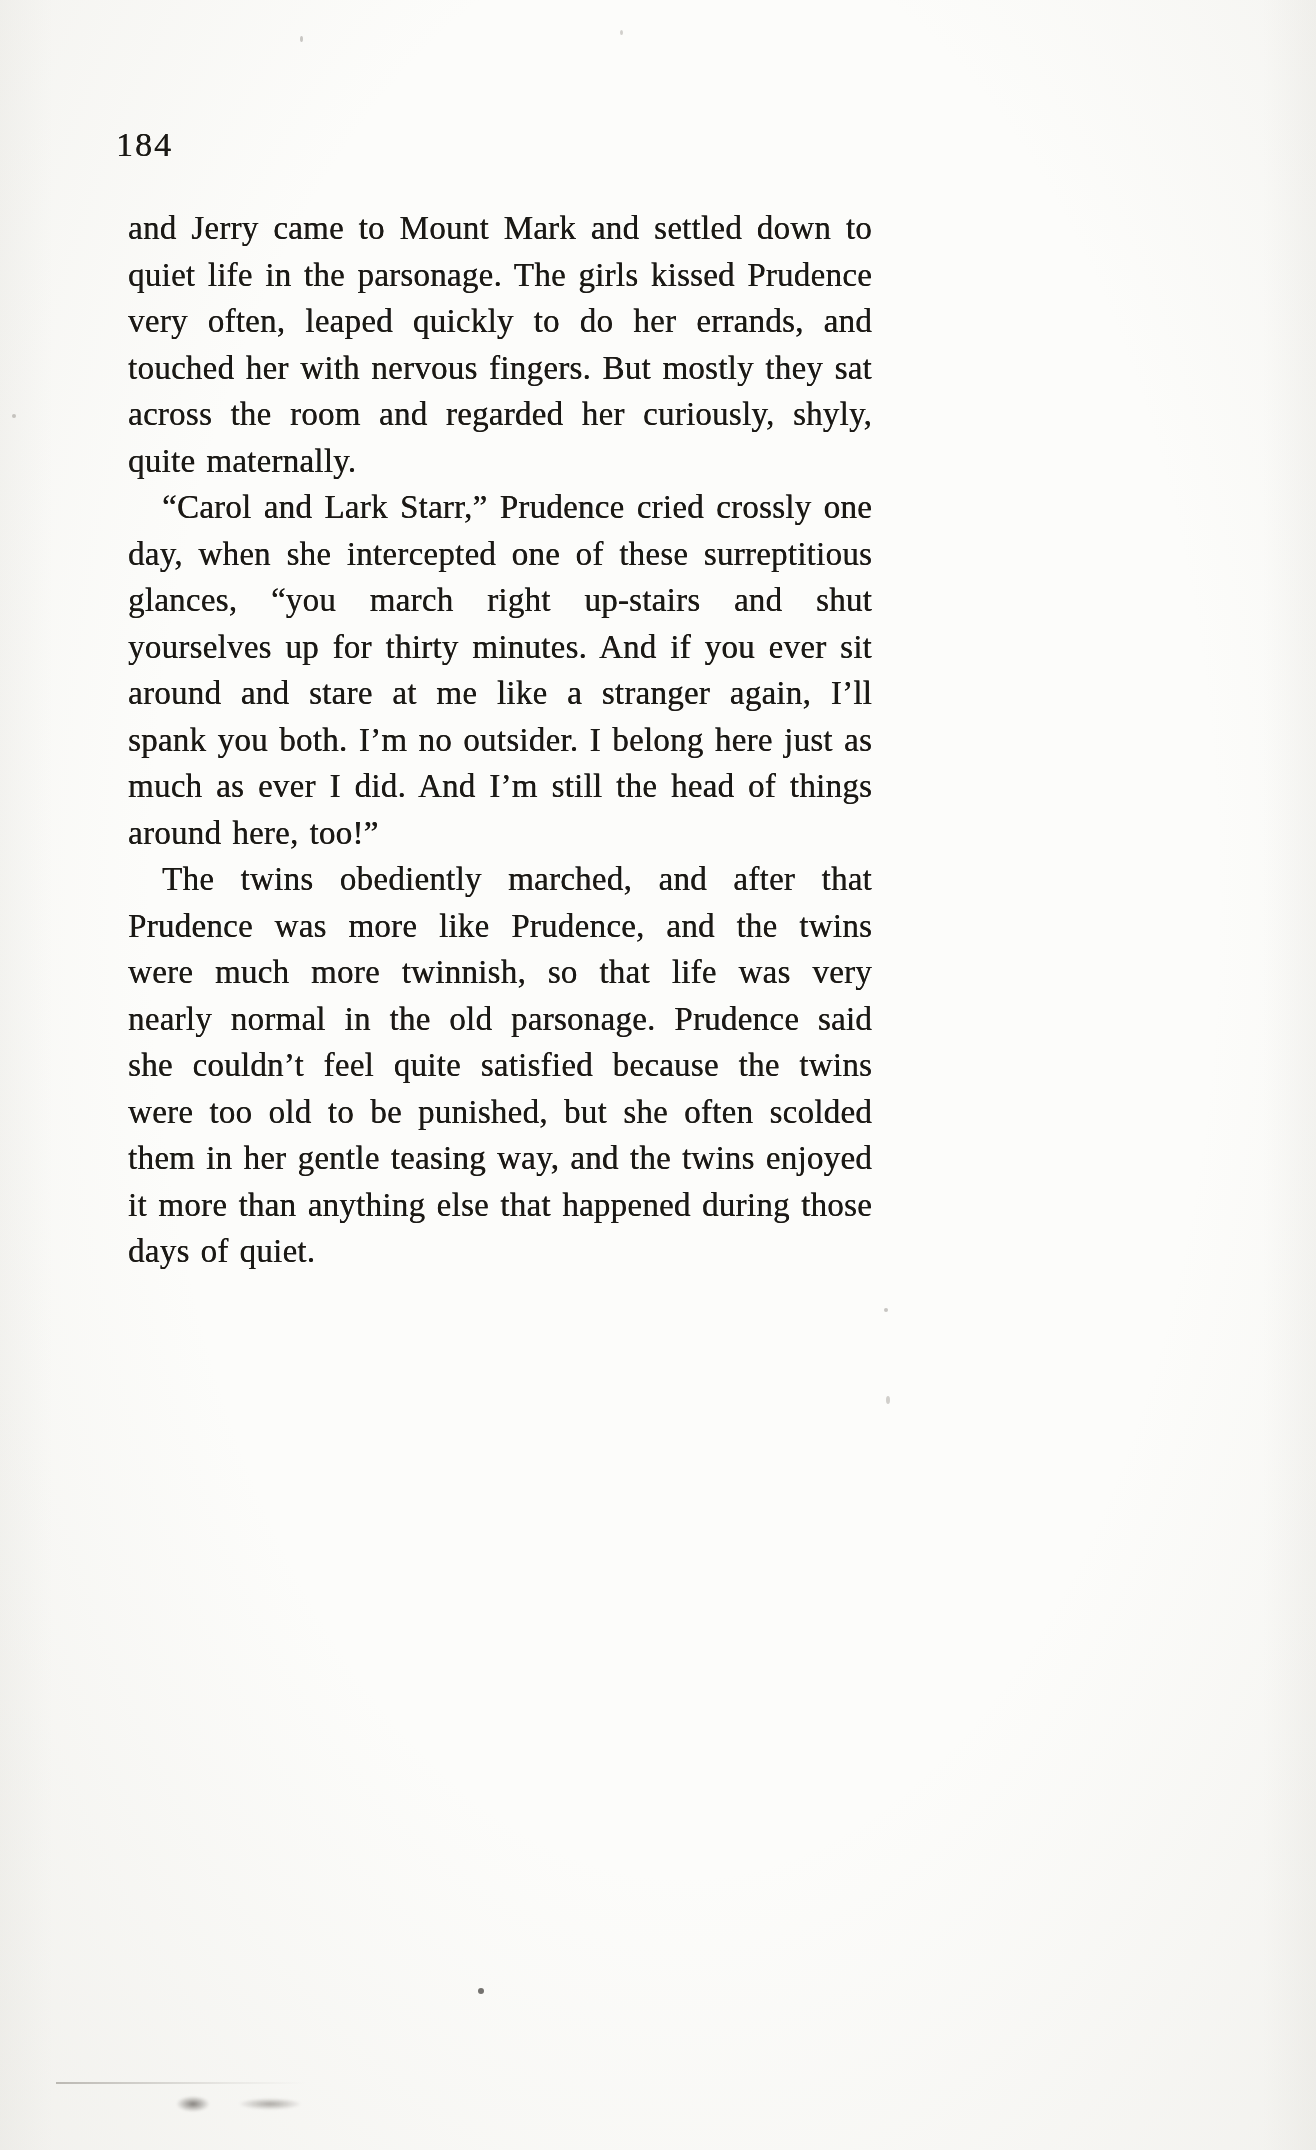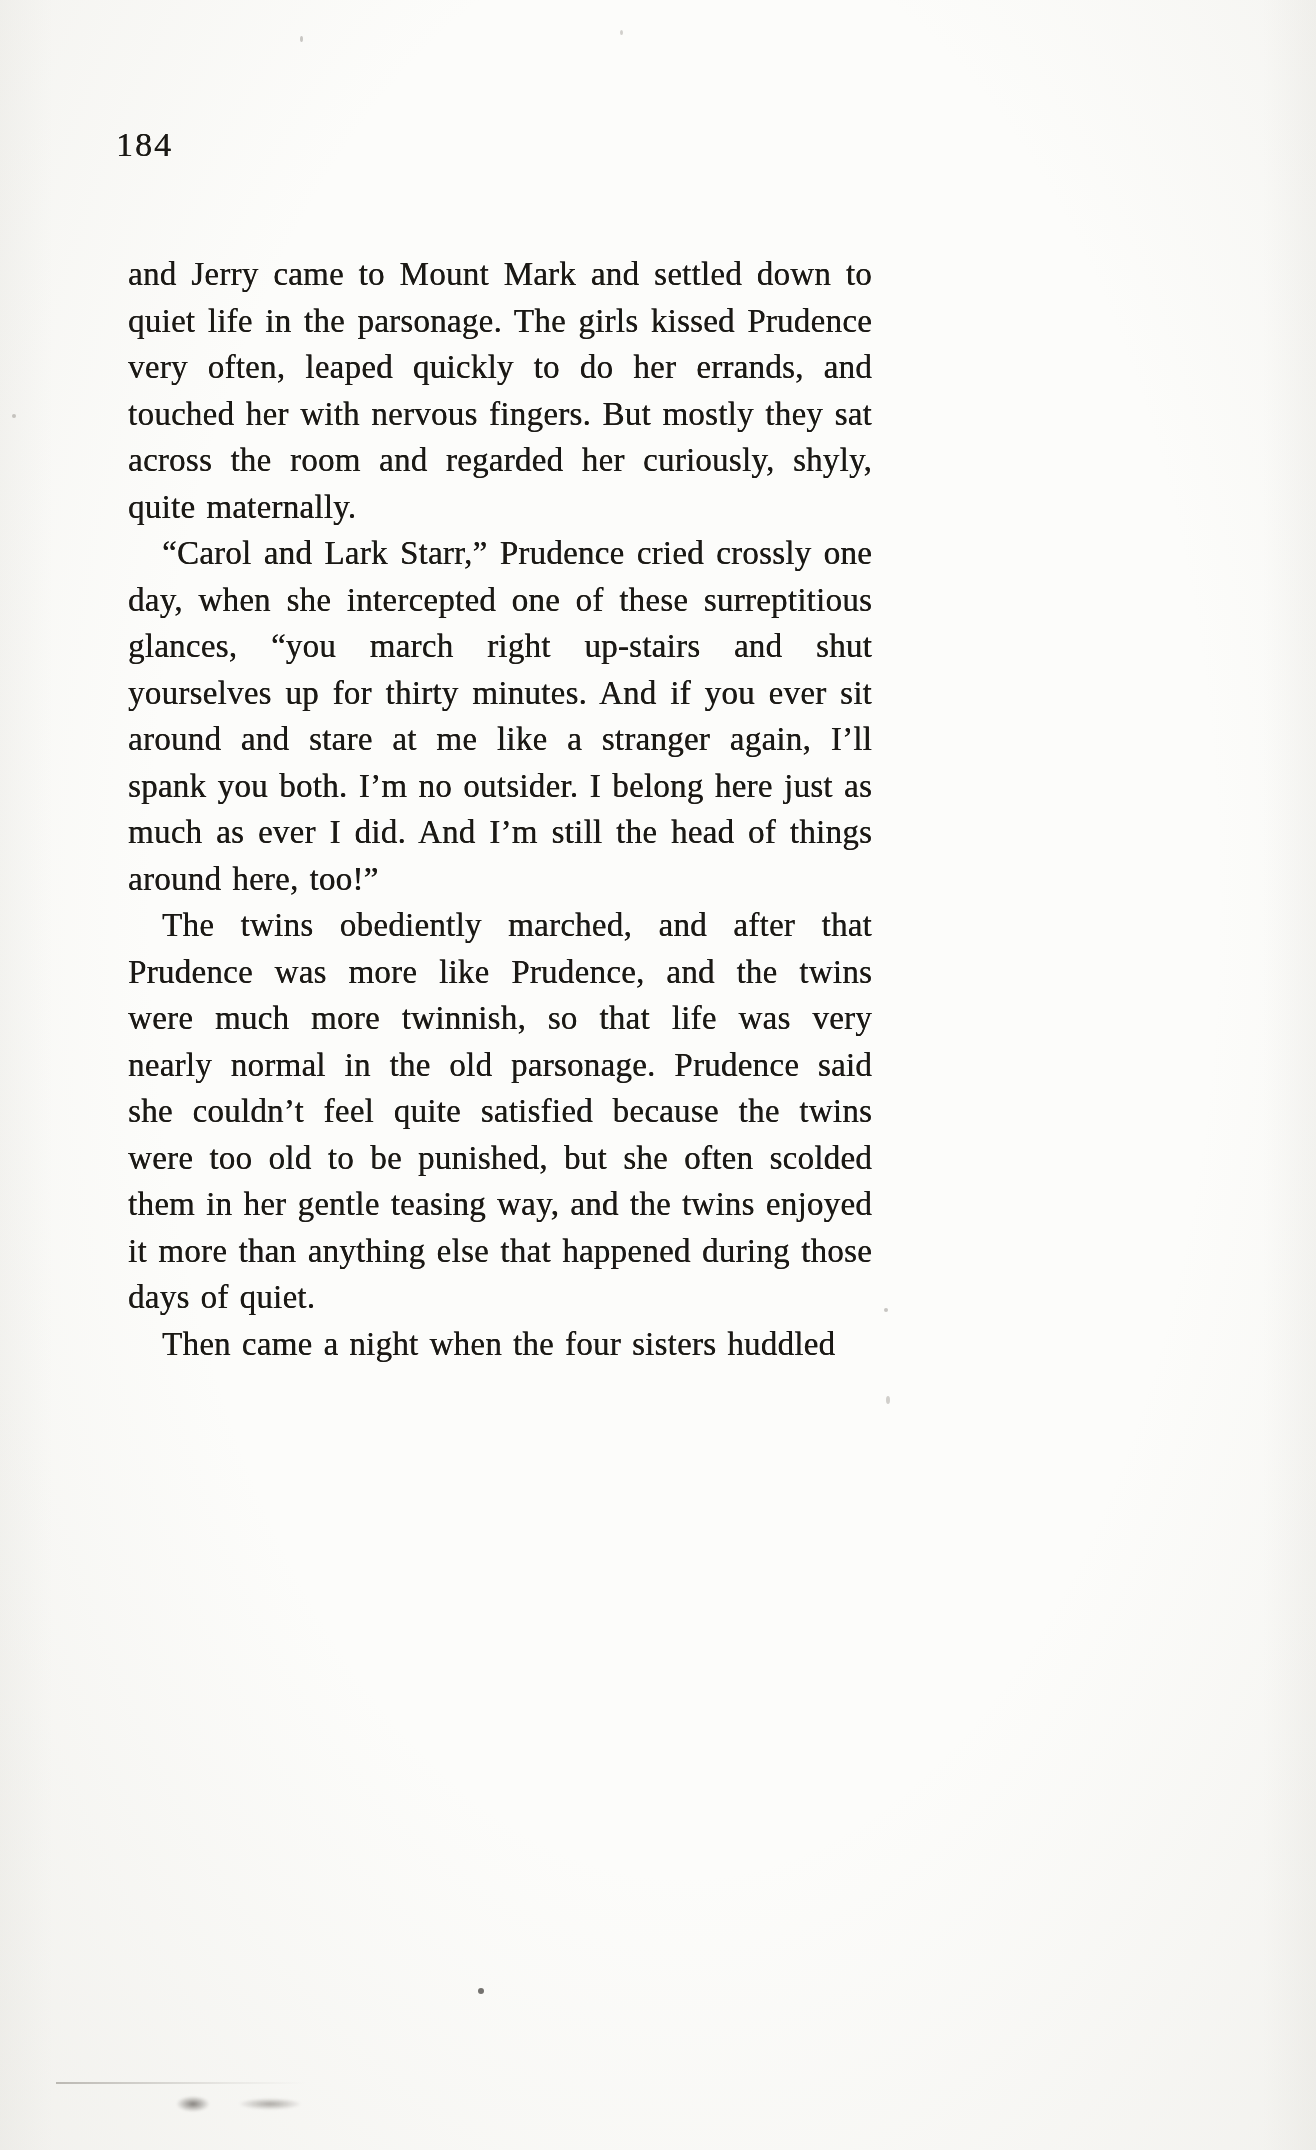--- a/index.html
+++ b/index.html
@@ -50,21 +50,20 @@
     position: absolute;
     top: 205px;
     left: 128px;
     width: 744px;
     font-size: 33px;
     line-height: 46.5px;
     text-align: justify;
     letter-spacing: 0.25px;
     word-spacing: 2.5px;
     text-shadow: 0.3px 0 0 currentColor;
-    margin-top: 46px;
   }
   .para {
     margin: 0;
     text-indent: 34px;
   }
   .para.first {
     text-indent: 0;
   }
   .artifact {
     position: absolute;
@@ -113,21 +112,20 @@
 <div class="page">
 
   <div class="header-row">
     <span class="page-number">184</span>
   </div>
 
   <div class="text-block">
     <p class="para first">and Jerry came to Mount Mark and settled down to quiet life in the parsonage. The girls kissed Prudence very often, leaped quickly to do her errands, and touched her with nervous fingers. But mostly they sat across the room and regarded her curiously, shyly, quite maternally.</p>
     <p class="para">“Carol and Lark Starr,” Prudence cried crossly one day, when she intercepted one of these surreptitious glances, “you march right up-stairs and shut yourselves up for thirty minutes. And if you ever sit around and stare at me like a stranger again, I’ll spank you both. I’m no outsider. I belong here just as much as ever I did. And I’m still the head of things around here, too!”</p>
     <p class="para">The twins obediently marched, and after that Prudence was more like Prudence, and the twins were much more twinnish, so that life was very nearly normal in the old parsonage. Prudence said she couldn’t feel quite satisfied because the twins were too old to be punished, but she often scolded them in her gentle teasing way, and the twins enjoyed it more than anything else that happened during those days of quiet.</p>
-    <p class="para">Then came a night when the four sisters huddled</p>
   </div>
 
   <div class="artifact dot-mid"></div>
   <div class="artifact edge-scratch"></div>
   <div class="artifact smudge-a"></div>
   <div class="artifact smudge-b"></div>
   <div class="artifact speck-1"></div>
   <div class="artifact speck-2"></div>
   <div class="artifact speck-3"></div>
   <div class="artifact speck-4"></div>

